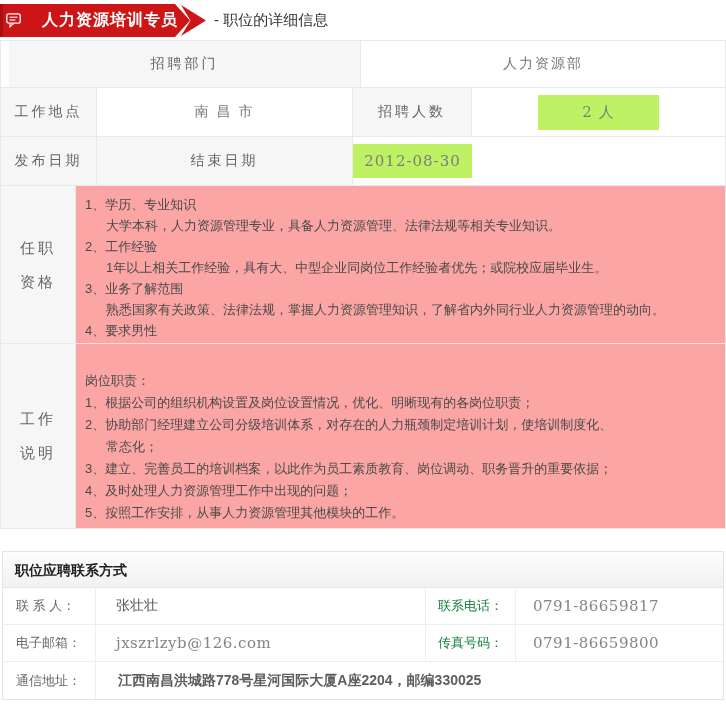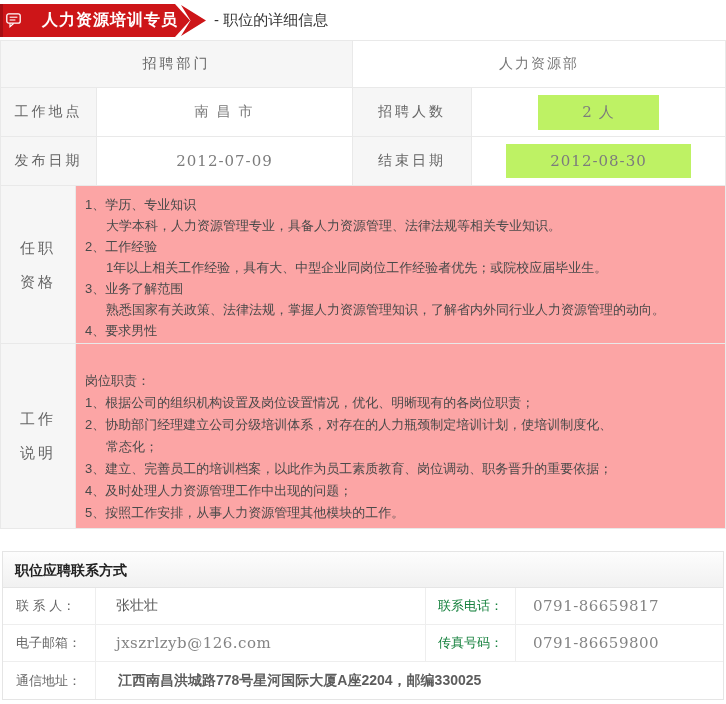--- a/index.html
+++ b/index.html
@@ -15,21 +15,21 @@
   .ribbon-content { position:absolute; left:0; top:0; height:33px; width:180px;
                     display:flex; align-items:center; padding-left:6px; gap:20px; }
   .ribbon-title { color:#fff; font-size:16px; font-weight:bold; letter-spacing:1px;
                   white-space:nowrap; }
   .subtitle { font-size:15px; color:#333; margin-left:4px; }
 
   
   .t1 { margin-top:3px; border:1px solid #e9e9e9; }
   .r  { display:grid; border-bottom:1px solid #e9e9e9; }
   .r:last-child { border-bottom:none; }
-  .r1 { grid-template-columns:352px 1fr; height:47px; }
+  .r1 { grid-template-columns:352px 1fr; height:47px;padding-left:8px; }
   .r2 { grid-template-columns:96px 256px 119px 1fr; height:49px; }
   .r3 { grid-template-columns:75px 1fr; height:158px; }
   .r4 { grid-template-columns:75px 1fr; height:184px; }
   .cell { border-right:1px solid #e9e9e9; overflow:hidden; }
   .cell.last { border-right:none; }
   .lbl { background:#f6f6f6; display:flex; align-items:center; justify-content:center;
          color:#666; font-size:14px; letter-spacing:3px; }
   .val { background:#fff; display:flex; align-items:center; justify-content:center;
          color:#777; font-size:14px; letter-spacing:2px; }
   .num { font-family:"DejaVu Serif", serif; font-size:15px; letter-spacing:1px; color:#7c7c7c; }
@@ -96,21 +96,20 @@
       <div class="cell lbl">工作地点</div>
       <div class="cell val">南 昌 市</div>
       <div class="cell lbl">招聘人数</div>
       <div class="cell val last">
         <span class="inner-box num">2 人</span>
       </div>
     </div>
 
     <div class="r r2">
       <div class="cell lbl">发布日期</div>
-      <div class="cell val num">2012-07-09</div>
       <div class="cell lbl">结束日期</div>
       <div class="cell val last">
         <span class="inner-box num">2012-08-30</span>
       </div>
     </div>
 
     <div class="r r3">
       <div class="cell lbl vlabel">
         <span>任职资格</span>
       </div>

